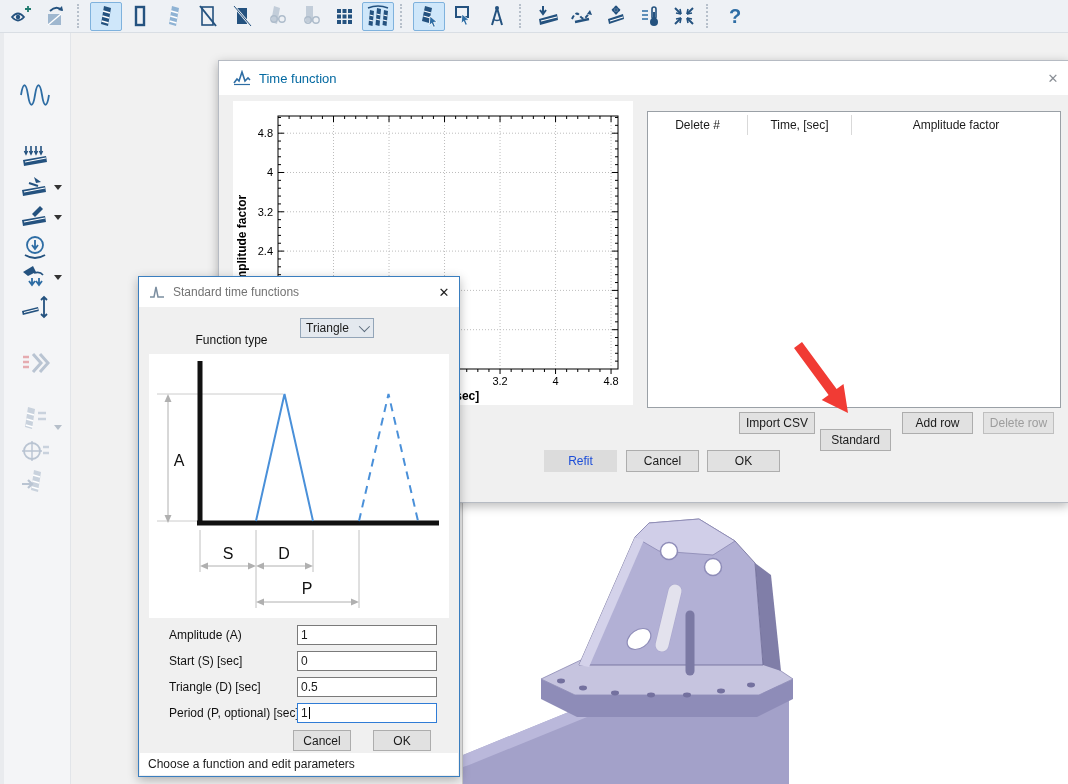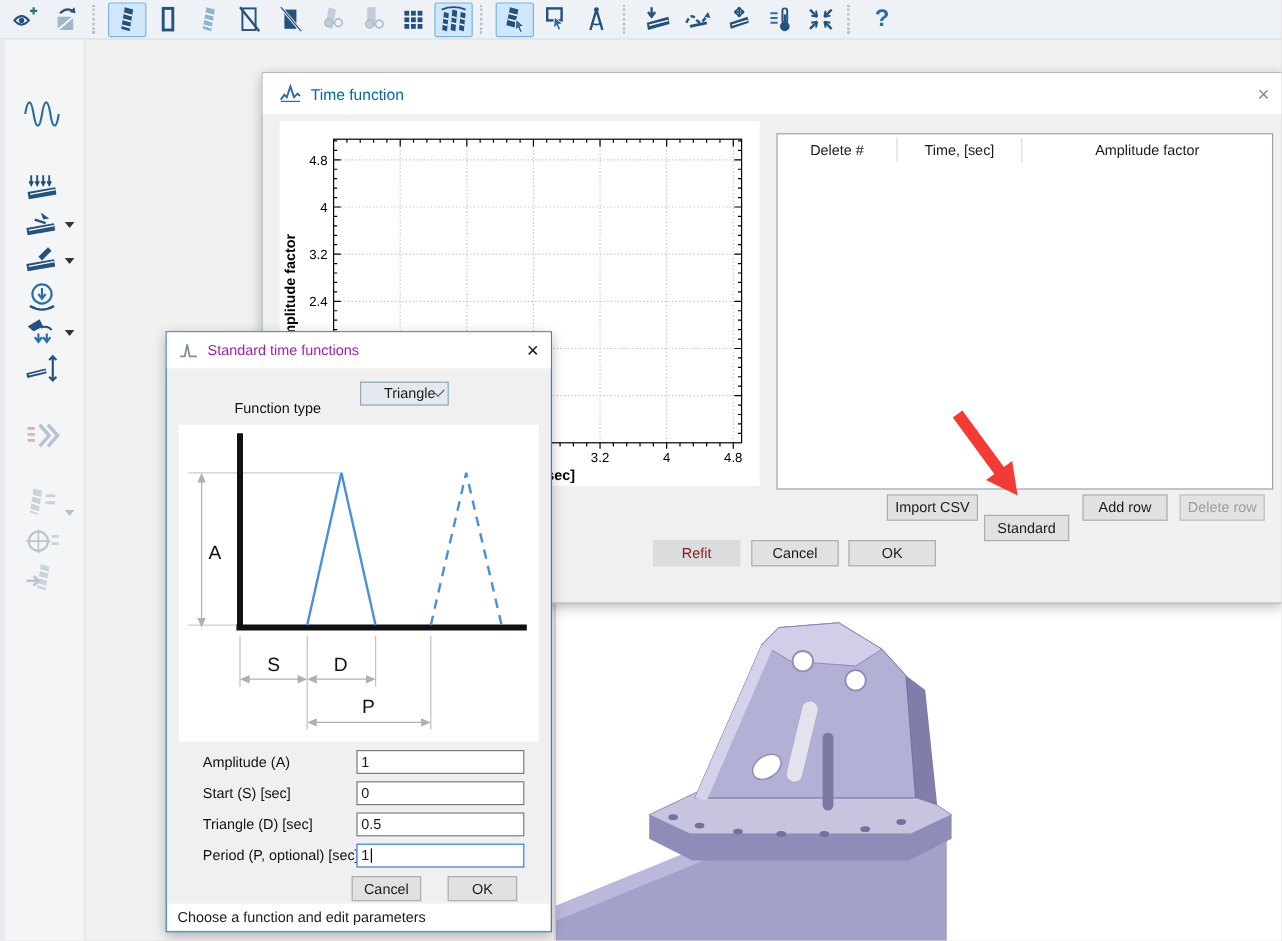--- a/index.html
+++ b/index.html
@@ -31,32 +31,32 @@
   #tf-close{color:#8a8f96;}
   #tf-chart-box{position:absolute;left:14px;top:40px;width:400px;height:304px;background:#fff;}
   #tf-chart text.tick{font-size:11px;fill:#000;font-family:"Liberation Sans",sans-serif;}
   #tf-chart text.axis{font-size:12px;font-weight:bold;fill:#000;font-family:"Liberation Sans",sans-serif;}
   #tf-table{position:absolute;left:428px;top:50px;width:414px;height:297px;background:#fff;border:1px solid #9aa0a6;box-sizing:border-box;}
   #tf-table .hrow{display:flex;height:26px;align-items:center;}
   #tf-table .hcell{text-align:center;border-right:1px solid #d9d9d9;height:20px;line-height:20px;}
   #tf-table .hcell:last-child{border-right:none;}
   .btn{position:absolute;height:22px;background:#e1e1e1;border:1px solid #adadad;text-align:center;line-height:20px;font-size:12px;box-sizing:border-box;}
   .btn.disabled{color:#9d9d9d;border-color:#bfbfbf;background:#e3e3e3;}
-  .btn.flat-disabled{color:#7f1d1d;border:none;background:#dcdcdc;line-height:22px;}
+  .btn.flat-disabled{color:#1d4ed8;border:none;background:#dcdcdc;line-height:22px;}
   
   #std-dialog{left:138px;top:276px;width:322px;height:501px;border:1px solid #3a7ebf;z-index:5;box-sizing:border-box;}
   #std-dialog .titlebar{height:30px;padding-left:10px;}
-  #std-title{font-size:12px;color:#a21caf;margin-left:8px;}
+  #std-title{font-size:12px;color:#737373;margin-left:8px;}
   #std-close{color:#222;}
   .frow{position:absolute;display:flex;align-items:center;}
   .flabel{font-size:12px;color:#111;}
   .finput{position:absolute;width:132px;height:18px;background:#fff;border:1px solid #7a7a7a;font-size:12px;padding:0 3px;line-height:18px;}
   .finput.focused{border-color:#2f7cd6;}
   .caret-line{display:inline-block;width:1px;height:12px;background:#000;vertical-align:-2px;margin-left:1px;}
-  .combo{position:absolute;left:161px;top:41px;width:74px;height:20px;background:#e4e9ef;border:1px solid #93a5b8;box-sizing:border-box;display:flex;align-items:center;padding-left:19px;}
+  .combo{position:absolute;left:161px;top:41px;width:74px;height:20px;background:#e4e9ef;border:1px solid #93a5b8;box-sizing:border-box;display:flex;align-items:center;padding-left:5px;}
   .combo .chev{margin-left:auto;margin-right:6px;width:7px;height:7px;border-right:1.6px solid #5a6a7a;border-bottom:1.6px solid #5a6a7a;transform:rotate(45deg) translateY(-2px);}
   #std-diagram{position:absolute;left:10px;top:77px;width:300px;height:264px;background:#fff;}
   #std-status{position:absolute;left:1px;top:476px;width:318px;height:22px;background:#fff;line-height:22px;padding-left:8px;box-sizing:border-box;}
   
   #viewport{position:absolute;left:462px;top:502px;width:606px;height:282px;background:#fff;border-left:1px solid #c9c9c9;border-top:1px solid #c9c9c9;z-index:1;}
   
   #annotation-arrow{position:absolute;left:790px;top:338px;z-index:4;}
 </style>
 </head>
 <body>

